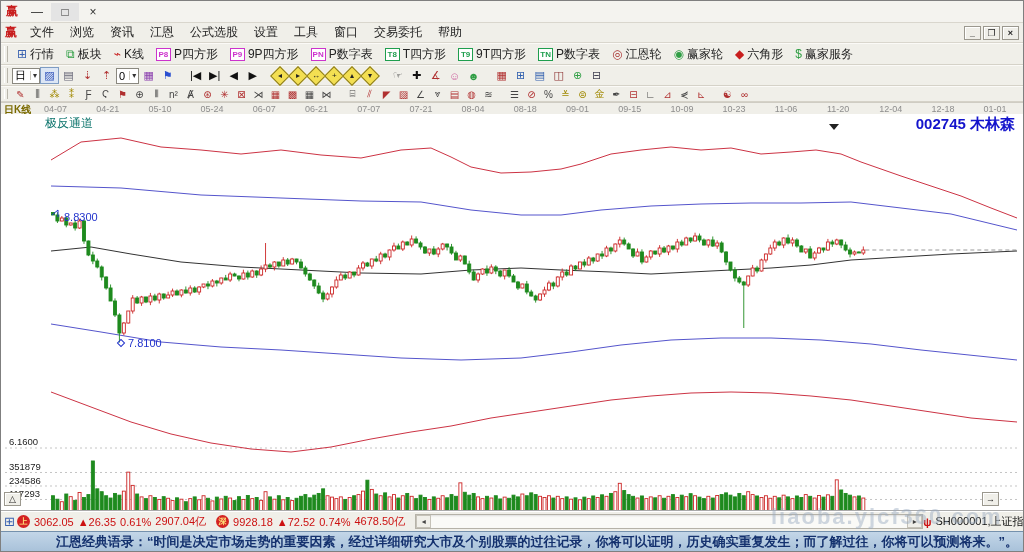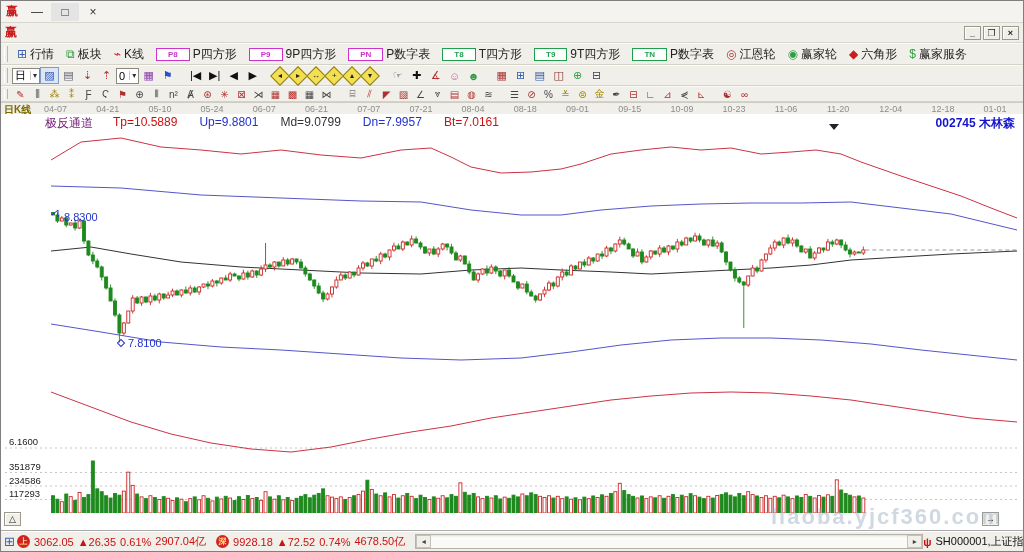--- a/index.html
+++ b/index.html
@@ -20,38 +20,38 @@
   .mdibtn { width:17px; height:14px; border:1px solid #9b988e; background:#efeee8; box-shadow:inset 1px 1px 0 #fff; font-size:9px; font-weight:bold; display:flex; align-items:center; justify-content:center; margin-left:2px; color:#222; }
 
   
   .tb { display:flex; align-items:center; padding:0 2px; background:#f0efe9; border-top:1px solid #fbfaf7; border-bottom:1px solid #d5d2c8; flex:0 0 auto; }
   .tb1 { height:22px; }
   .tb2 { height:21px; }
   .tb3 { height:16px; }
   .grip { width:4px; height:78%; border-left:1px solid #fff; border-right:1px solid #b9b6ac; margin:0 4px 0 1px; }
   .vsep { width:1px; height:78%; background:#bcb9af; border-right:1px solid #fff; margin:0 4px; }
   .tbtn { display:flex; align-items:center; gap:3px; padding:1px 4px; font-size:12px; color:#222; white-space:nowrap; border:1px solid transparent; }
-  .ibox { min-width:15px; height:13px; border:1px solid; font-size:8px; font-weight:bold; line-height:11px; text-align:center; background:#fff; padding:0 11px; }
+  .ibox { min-width:15px; height:13px; border:1px solid; font-size:8px; font-weight:bold; line-height:11px; text-align:center; background:#fff; padding:0 1px; }
   .iglyph { font-size:12px; line-height:13px; }
   .dd { display:flex; align-items:center; border:1px solid #8a887f; background:#fff; height:16px; padding:0 2px; font-size:11px; gap:4px; }
   .dd .caret { font-size:8px; color:#333; border-left:1px solid #c9c6bc; padding-left:2px; }
   .sbtn { width:19px; height:17px; display:flex; align-items:center; justify-content:center; font-size:11px; border:1px solid transparent; }
   .sbtn.pressed { border:1px solid #7e9cc4; background:#dce6f5; }
   .diamond { width:14px; height:14px; background:#f3df52; border:1px solid #8a7a1e; transform:rotate(45deg); display:flex; align-items:center; justify-content:center; margin:0 2px; }
   .diamond span { transform:rotate(-45deg); font-size:8px; color:#222; line-height:1; }
   .ticon { width:17px; height:14px; display:flex; align-items:center; justify-content:center; font-size:10px; }
 
   
   .datestrip { height:12px; background:#f0efe9; position:relative; font-size:9px; color:#8d8d8d; flex:0 0 auto; border-top:1px solid #cfccc3; }
   .pane-label { position:absolute; left:3px; top:0; font-size:10px; font-weight:bold; color:#7a6a00; }
   .date-tick { position:absolute; top:1px; }
   .chartwrap { position:relative; flex:1 1 auto; background:#fff; border-bottom:1px solid #aaa; overflow:hidden; }
   .chartwrap svg { position:absolute; left:0; top:0; z-index:2; }
   .indrow { position:absolute; z-index:3; top:1px; left:44px; display:flex; gap:20px; font-size:12px; }
-  .stock-label { position:absolute; z-index:3; top:1px; right:8px; font-size:12px; font-weight:bold; color:#1414cc; }
+  .stock-label { position:absolute; z-index:3; top:1px; right:8px; font-size:15px; font-weight:bold; color:#1414cc; }
   .scrollbtn { position:absolute; z-index:4; width:17px; height:14px; background:#f0efe9; border:1px solid #9b988e; box-shadow:inset 1px 1px 0 #fff; font-size:9px; display:flex; align-items:center; justify-content:center; color:#222; }
   .ghost { position:absolute; z-index:50; left:770px; top:503px; font-size:22px; font-weight:bold; color:rgba(150,168,190,.45); letter-spacing:2px; pointer-events:none; }
 
   
   .statusbar { height:20px; background:#f0efe9; border-top:1px solid #fff; display:flex; align-items:center; font-size:11px; padding:0 3px; flex:0 0 auto; color:#cc1111; }
   .statusbar .grp { display:flex; align-items:center; gap:4px; margin-right:10px; white-space:nowrap; }
   .mkt-icon { width:13px; height:13px; border-radius:50%; background:#d42222; color:#ffe27a; font-size:8px; display:flex; align-items:center; justify-content:center; font-weight:bold; }
   .grid-ic { color:#3a62b0; font-size:13px; line-height:13px; margin-right:2px; }
   .hscroll { display:flex; align-items:center; height:15px; flex:0 0 auto; width:508px; border:1px solid #b5b2a8; background:#fafaf7; box-shadow:inset 1px 1px 2px #ddd; }
   .hscroll .arr { width:15px; height:13px; background:#f0efe9; border:1px solid #c5c2b8; font-size:8px; display:flex; align-items:center; justify-content:center; color:#444; }
@@ -69,20 +69,32 @@
 
   <div class="titlebar">
     <span class="app-icon">赢</span>
     <span class="winbtn">—</span>
     <span class="winbtn max">□</span>
     <span class="winbtn">×</span>
   </div>
 
   <div class="menubar">
     <span class="app-icon">赢</span>
+    <span id="menu-items" style="display:flex;">
+        <span class="menu-item">文件</span>
+        <span class="menu-item">浏览</span>
+        <span class="menu-item">资讯</span>
+        <span class="menu-item">江恩</span>
+        <span class="menu-item">公式选股</span>
+        <span class="menu-item">设置</span>
+        <span class="menu-item">工具</span>
+        <span class="menu-item">窗口</span>
+        <span class="menu-item">交易委托</span>
+        <span class="menu-item">帮助</span>
+      </span>
     <span class="spacer"></span>
     <span id="mdi-buttons" style="display:flex;">
         <span class="mdibtn">_</span>
         <span class="mdibtn">❐</span>
         <span class="mdibtn">×</span>
       </span>
   </div>
 
   <div class="tb tb1">
     <span class="grip"></span>
@@ -824,28 +836,21 @@
         <polyline points="51,101 57,96 57,103" fill="none" stroke="#2233cc" stroke-width="1"></polyline>
         <text x="63" y="107" fill="#2233cc" font-size="11" font-family="Liberation Sans, sans-serif">8.8300</text>
         <rect x="117.5" y="226.5" width="5" height="5" fill="none" stroke="#2233cc" transform="rotate(45 120 229)"></rect>
         <text x="127" y="233" fill="#2233cc" font-size="11" font-family="Liberation Sans, sans-serif">7.8100</text>
         <text x="8" y="331" fill="#222" font-size="9.5" font-family="Liberation Sans, sans-serif">6.1600</text>
         <text x="8" y="356" fill="#222" font-size="9.5" font-family="Liberation Sans, sans-serif">351879</text>
         <text x="8" y="369.5" fill="#222" font-size="9.5" font-family="Liberation Sans, sans-serif">234586</text>
         <text x="8" y="383" fill="#222" font-size="9.5" font-family="Liberation Sans, sans-serif">117293</text>
       </svg>
     <div class="indrow">
-      <span style="color:#701a75;">极反通道</span>
-      <span id="ind-values" style="display:flex;gap:22px;">
-          <span style="color: rgb(204, 17, 17);">Tp=10.5889</span>
-          <span style="color: rgb(34, 51, 204);">Up=9.8801</span>
-          <span style="color: rgb(51, 51, 51);">Md=9.0799</span>
-          <span style="color: rgb(34, 51, 204);">Dn=7.9957</span>
-          <span style="color: rgb(204, 17, 17);">Bt=7.0161</span>
-        </span>
+      <span style="color:#0f766e;">极反通道</span>
     </div>
     <div class="stock-label">002745 木林森</div>
     <div class="scrollbtn" style="left:3px;bottom:4px;">△</div>
     <div class="scrollbtn" style="right:24px;bottom:4px;">→</div>
   </div>
 
   <div class="statusbar">
     <span class="grid-ic">⊞</span>
     <span class="grp">
       <span class="mkt-icon">上</span>
@@ -865,15 +870,18 @@
       <span class="arr">◂</span>
       <span class="track"></span>
       <span class="arr">▸</span>
     </span>
     <span class="right">
       <span class="sig">ψ</span>
       <span>SH000001,上证指数</span>
     </span>
   </div>
 
+  <div class="quotebar">
+    <span>江恩经典语录：“时间是决定市场走势的重要因素，经过详细研究大市及个别股票的过往记录，你将可以证明，历史确实重复发生；而了解过往，你将可以预测将来。”。</span>
+  </div>
 
   <div class="ghost">liaoba.yjcf360.com</div>
 </div>
 
 </body></html>

